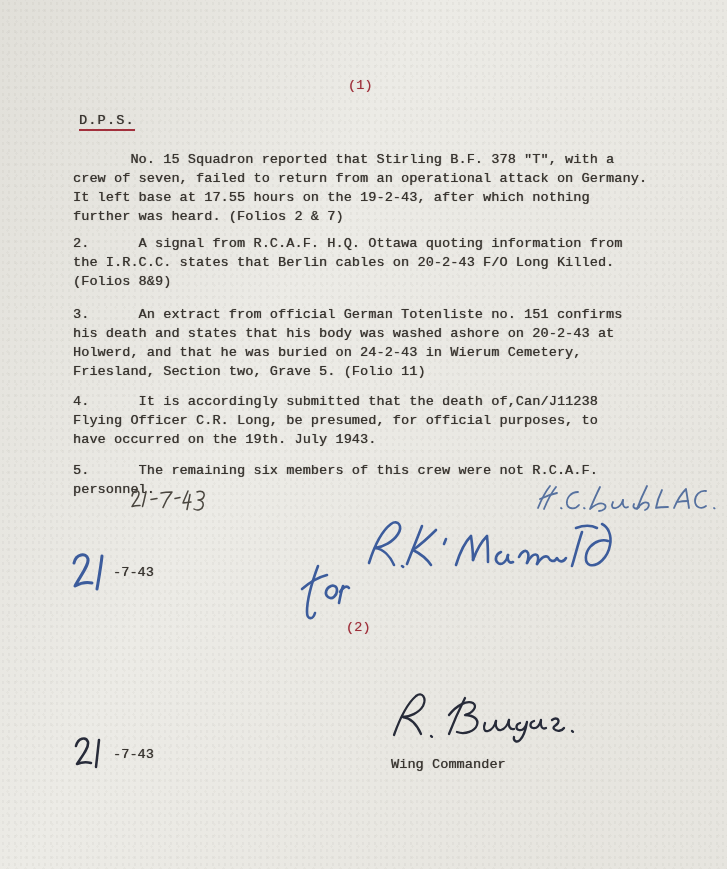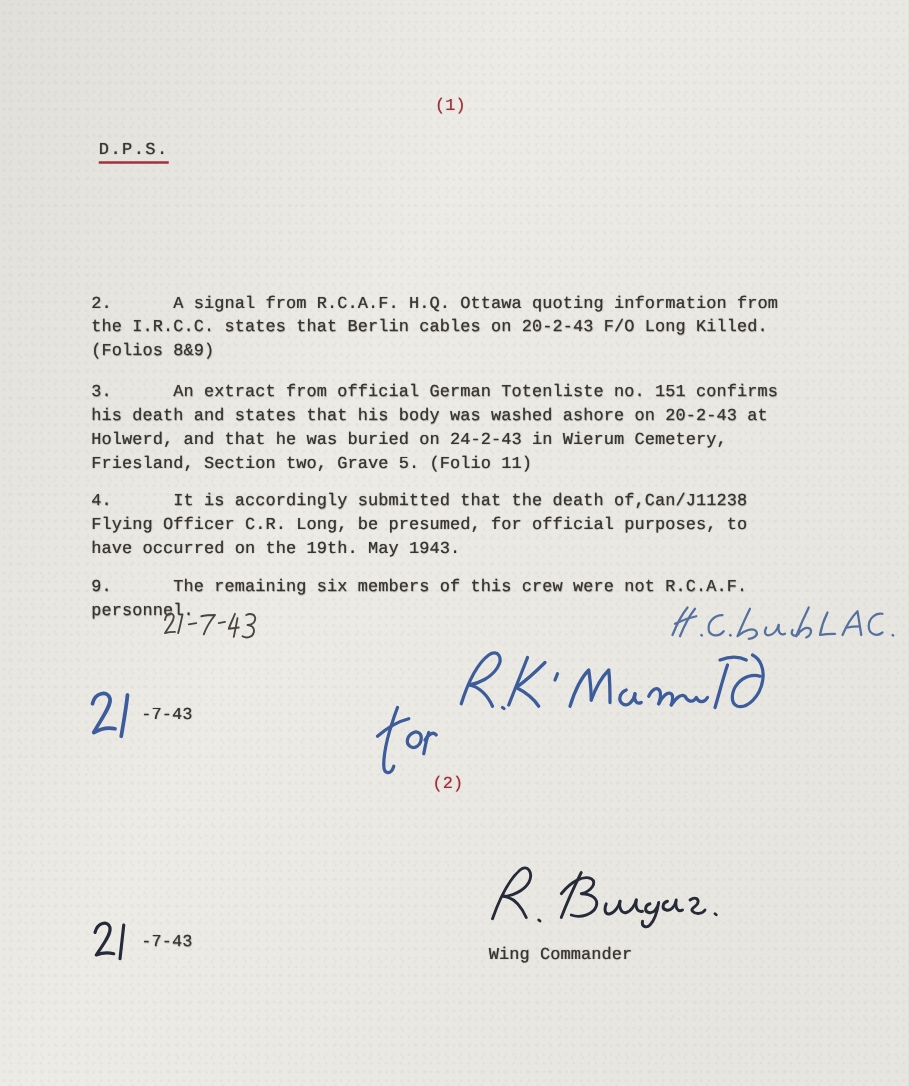--- a/index.html
+++ b/index.html
@@ -42,31 +42,35 @@
 </style>
 </head>
 <body>
 
 <div class="page">
 
   <div class="typed red" style="left:348px;top:76px;">(1)</div>
 
   <div class="typed" style="left:79px;top:111px;"><span class="heading">D.P.S.</span></div>
 
+  <div class="typed" style="left:73px;top:150px;">       No. 15 Squadron reported that Stirling B.F. 378 "T", with a
+crew of seven, failed to return from an operational attack on Germany.
+It left base at 17.55 hours on the 19-2-43, after which nothing
+further was heard. (Folios 2 &amp; 7)</div>
   <div class="typed" style="left:73px;top:234px;">2.      A signal from R.C.A.F. H.Q. Ottawa quoting information from
 the I.R.C.C. states that Berlin cables on 20-2-43 F/O Long Killed.
 (Folios 8&amp;9)</div>
   <div class="typed" style="left:73px;top:305px;font-family:Liberation Mono, monospace;">3.      An extract from official German Totenliste no. 151 confirms
 his death and states that his body was washed ashore on 20-2-43 at
 Holwerd, and that he was buried on 24-2-43 in Wierum Cemetery,
 Friesland, Section two, Grave 5. (Folio 11)</div>
   <div class="typed" style="left:73px;top:392px;">4.      It is accordingly submitted that the death of,Can/J11238
 Flying Officer C.R. Long, be presumed, for official purposes, to
-have occurred on the 19th. May 1943.</div>
-  <div class="typed" style="left:73px;top:461px;">9.      The remaining six members of this crew were not R.C.A.F.
+have occurred on the 19th. July 1943.</div>
+  <div class="typed" style="left:73px;top:461px;">5.      The remaining six members of this crew were not R.C.A.F.
 personnel.</div>
 
   <svg class="sig ink-pencil" style="left:128px;top:487px;" width="84" height="26" viewBox="0 0 84 26" role="img" aria-label="21-7-43">
     <g stroke-width="1.5">
       <path d="M4,9 C5,3.5 10,2 11,6 C11.5,10 7,14 4,19.5 C7,18.5 10,18.5 12,18.5"></path>
       <path d="M18,4.5 C17,9.5 16,14.5 14.5,19.5"></path>
       <path d="M23,12.5 L29,11.5"></path>
       <path d="M33,6 C37,5 41,5 44,5 C40,10 37,15 35,20.5"></path>
       <path d="M47,11.5 L52,10.5"></path>
       <path d="M60,4 C58,9 56,13 55,16 L63,15"></path>

